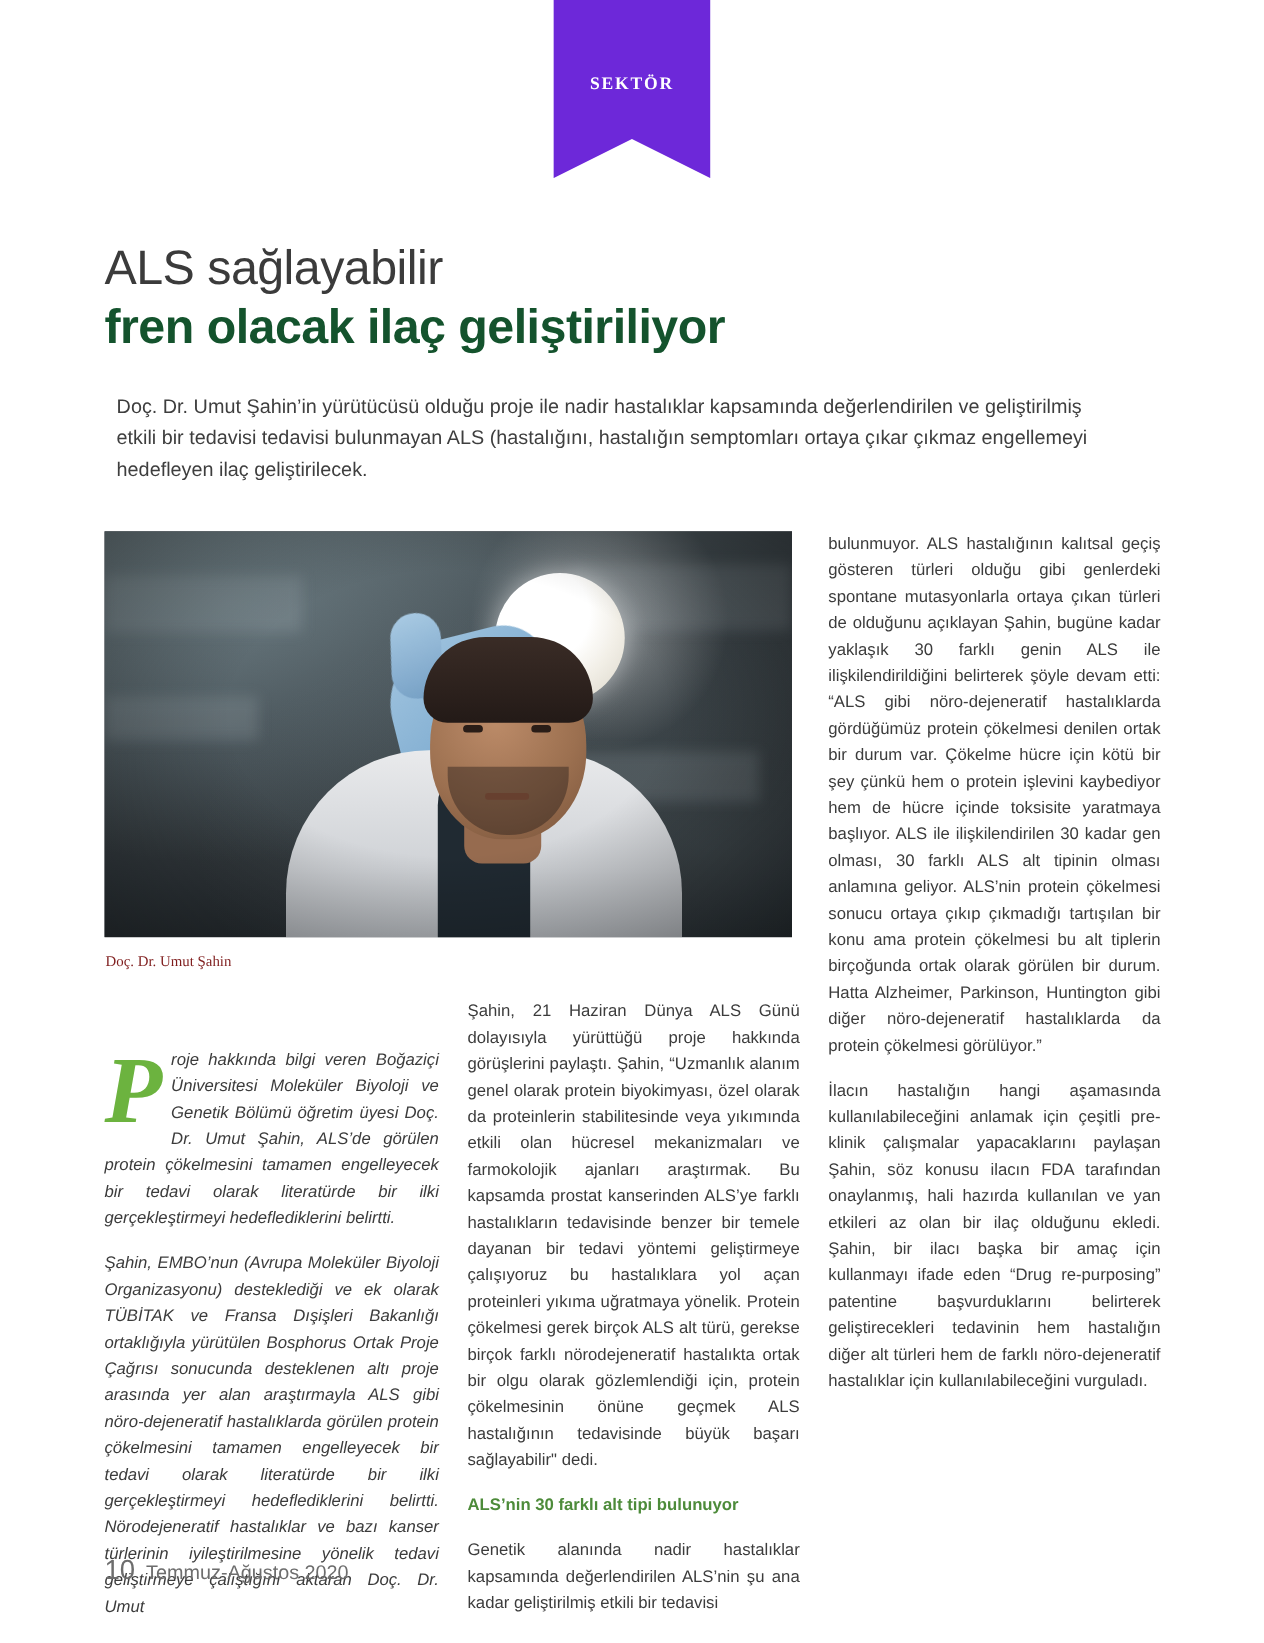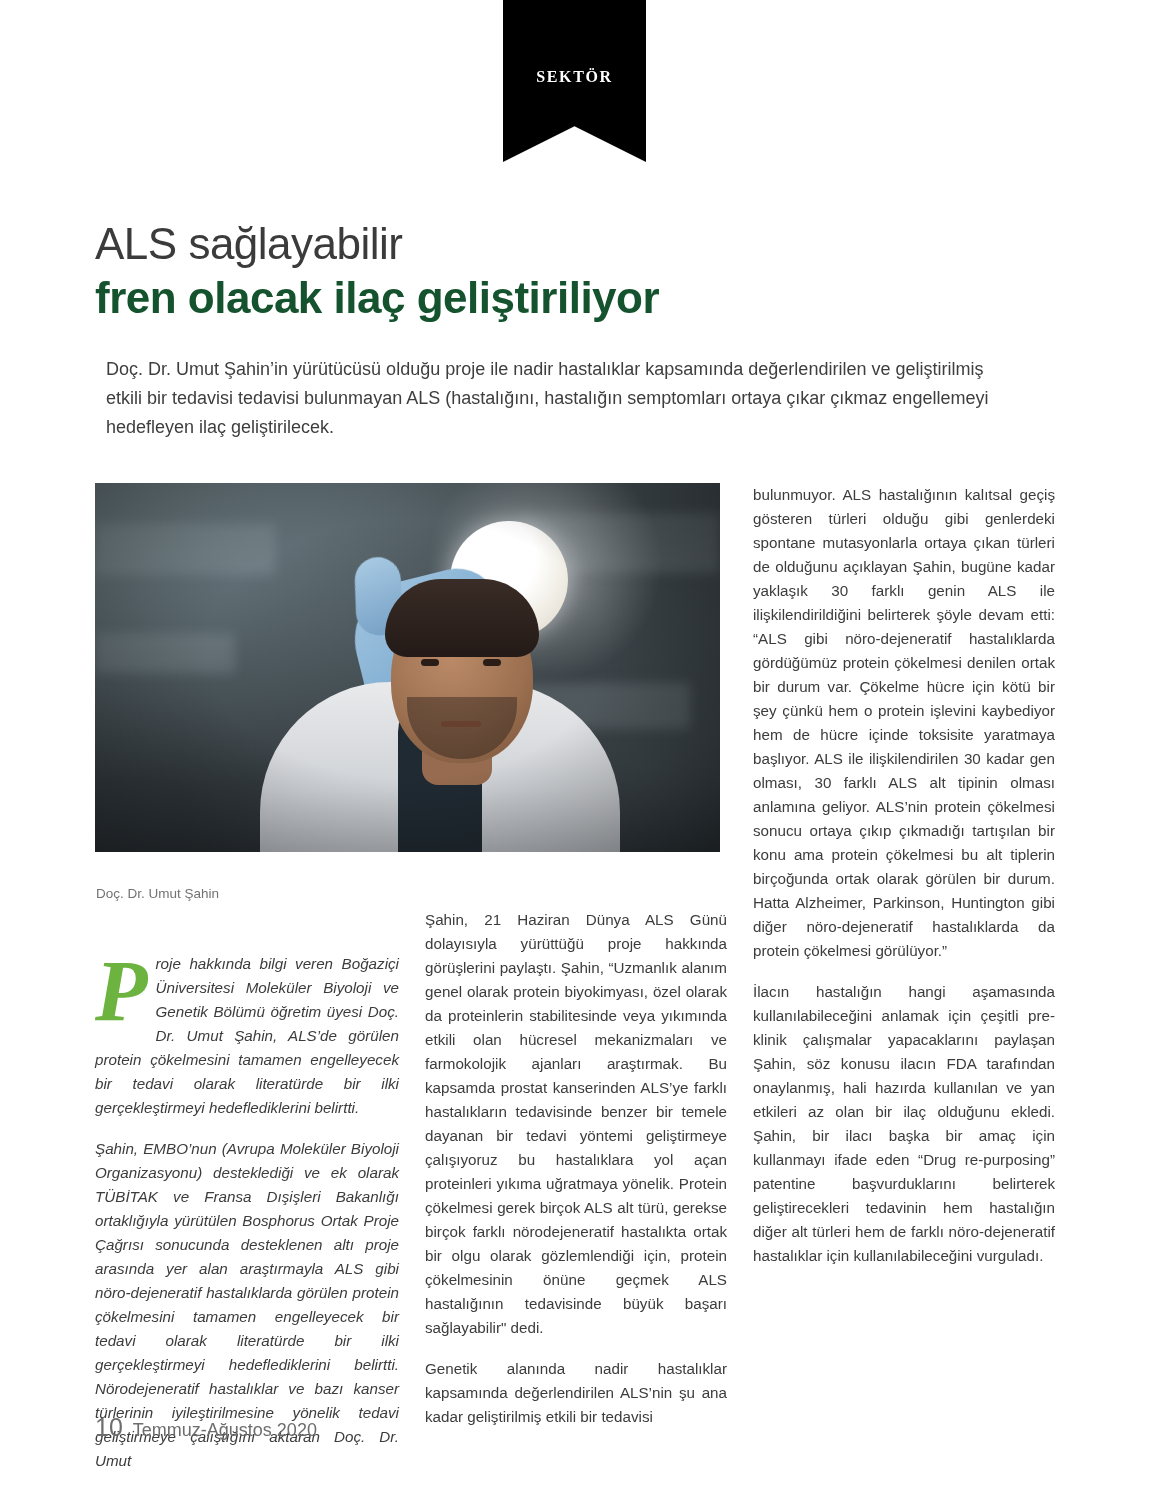--- a/index.html
+++ b/index.html
@@ -17,21 +17,21 @@
     overflow: hidden;
   }
 
   
   .ribbon {
     position: absolute;
     top: 0;
     left: 503px;
     width: 143px;
     height: 162px;
-    background: #000000;
+    background: #6d28d9;
     clip-path: polygon(0 0, 100% 0, 100% 100%, 50% 78%, 0 100%);
     display: flex;
     justify-content: center;
     padding-top: 68px;
   }
   .ribbon-label {
     color: #ffffff;
     font-family: "Liberation Serif", serif;
     font-size: 16px;
     font-weight: bold;
@@ -210,24 +210,23 @@
   .photo-vignette {
     position: absolute;
     inset: 0;
     background: radial-gradient(ellipse at 50% 45%, rgba(0,0,0,0) 45%, rgba(0,0,0,0.42) 100%);
   }
 
   .caption {
     position: absolute;
     left: 96px;
     top: 866px;
-    font-family: Liberation Sans, sans-serif;
+    font-family: Liberation Serif, serif;
     font-size: 13.5px;
-    color: #737373;
-    margin-top: 20px;
+    color: #7f1d1d;
   }
 
   
   .col {
     position: absolute;
     font-family: "Liberation Sans", sans-serif;
     font-size: 15.2px;
     line-height: 1.58;
     color: #3c3c3c;
     text-align: justify;
@@ -309,20 +308,21 @@
 </div>
 <div class="caption">Doç. Dr. Umut Şahin</div>
 
 <div class="col col-1">
   <p class="dropcap">Proje hakkında bilgi veren Boğaziçi Üniversitesi Moleküler Biyoloji ve Genetik Bölümü öğretim üyesi Doç. Dr. Umut Şahin, ALS’de görülen protein çökelmesini tamamen engelleyecek bir tedavi olarak literatürde bir ilki gerçekleştirmeyi hedeflediklerini belirtti.</p>
   <p>Şahin, EMBO’nun (Avrupa Moleküler Biyoloji Organizasyonu) desteklediği ve ek olarak TÜBİTAK ve Fransa Dışişleri Bakanlığı ortaklığıyla yürütülen Bosphorus Ortak Proje Çağrısı sonucunda desteklenen altı proje arasında yer alan araştırmayla ALS gibi nöro-dejeneratif hastalıklarda görülen protein çökelmesini tamamen engelleyecek bir tedavi olarak literatürde bir ilki gerçekleştirmeyi hedeflediklerini belirtti. Nörodejeneratif hastalıklar ve bazı kanser türlerinin iyileştirilmesine yönelik tedavi geliştirmeye çalıştığını aktaran Doç. Dr. Umut</p>
 </div>
 
 <div class="col col-2">
   <p>Şahin, 21 Haziran Dünya ALS Günü dolayısıyla yürüttüğü proje hakkında görüşlerini paylaştı. Şahin, “Uzmanlık alanım genel olarak protein biyokimyası, özel olarak da proteinlerin stabilitesinde veya yıkımında etkili olan hücresel mekanizmaları ve farmokolojik ajanları araştırmak. Bu kapsamda prostat kanserinden ALS’ye farklı hastalıkların tedavisinde benzer bir temele dayanan bir tedavi yöntemi geliştirmeye çalışıyoruz bu hastalıklara yol açan proteinleri yıkıma uğratmaya yönelik. Protein çökelmesi gerek birçok ALS alt türü, gerekse birçok farklı nörodejeneratif hastalıkta ortak bir olgu olarak gözlemlendiği için, protein çökelmesinin önüne geçmek ALS hastalığının tedavisinde büyük başarı sağlayabilir" dedi.</p>
+  <p class="subhead">ALS’nin 30 farklı alt tipi bulunuyor</p>
   <p>Genetik alanında nadir hastalıklar kapsamında değerlendirilen ALS’nin şu ana kadar geliştirilmiş etkili bir tedavisi</p>
 </div>
 
 <div class="col col-3">
   <p>bulunmuyor. ALS hastalığının kalıtsal geçiş gösteren türleri olduğu gibi genlerdeki spontane mutasyonlarla ortaya çıkan türleri de olduğunu açıklayan Şahin, bugüne kadar yaklaşık 30 farklı genin ALS ile ilişkilendirildiğini belirterek şöyle devam etti: “ALS gibi nöro-dejeneratif hastalıklarda gördüğümüz protein çökelmesi denilen ortak bir durum var. Çökelme hücre için kötü bir şey çünkü hem o protein işlevini kaybediyor hem de hücre içinde toksisite yaratmaya başlıyor. ALS ile ilişkilendirilen 30 kadar gen olması, 30 farklı ALS alt tipinin olması anlamına geliyor. ALS’nin protein çökelmesi sonucu ortaya çıkıp çıkmadığı tartışılan bir konu ama protein çökelmesi bu alt tiplerin birçoğunda ortak olarak görülen bir durum. Hatta Alzheimer, Parkinson, Huntington gibi diğer nöro-dejeneratif hastalıklarda da protein çökelmesi görülüyor.”</p>
   <p>İlacın hastalığın hangi aşamasında kullanılabileceğini anlamak için çeşitli pre-klinik çalışmalar yapacaklarını paylaşan Şahin, söz konusu ilacın FDA tarafından onaylanmış, hali hazırda kullanılan ve yan etkileri az olan bir ilaç olduğunu ekledi. Şahin, bir ilacı başka bir amaç için kullanmayı ifade eden “Drug re-purposing” patentine başvurduklarını belirterek geliştirecekleri tedavinin hem hastalığın diğer alt türleri hem de farklı nöro-dejeneratif hastalıklar için kullanılabileceğini vurguladı.</p>
 </div>
 
 <div class="footer">
   <span class="page-number">10</span>

